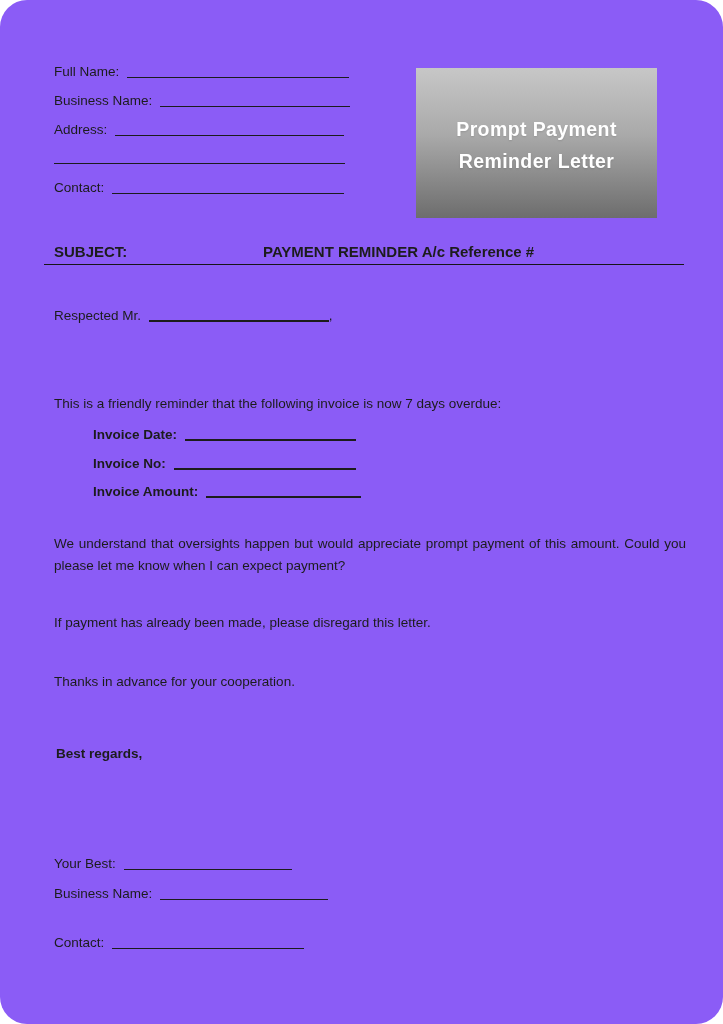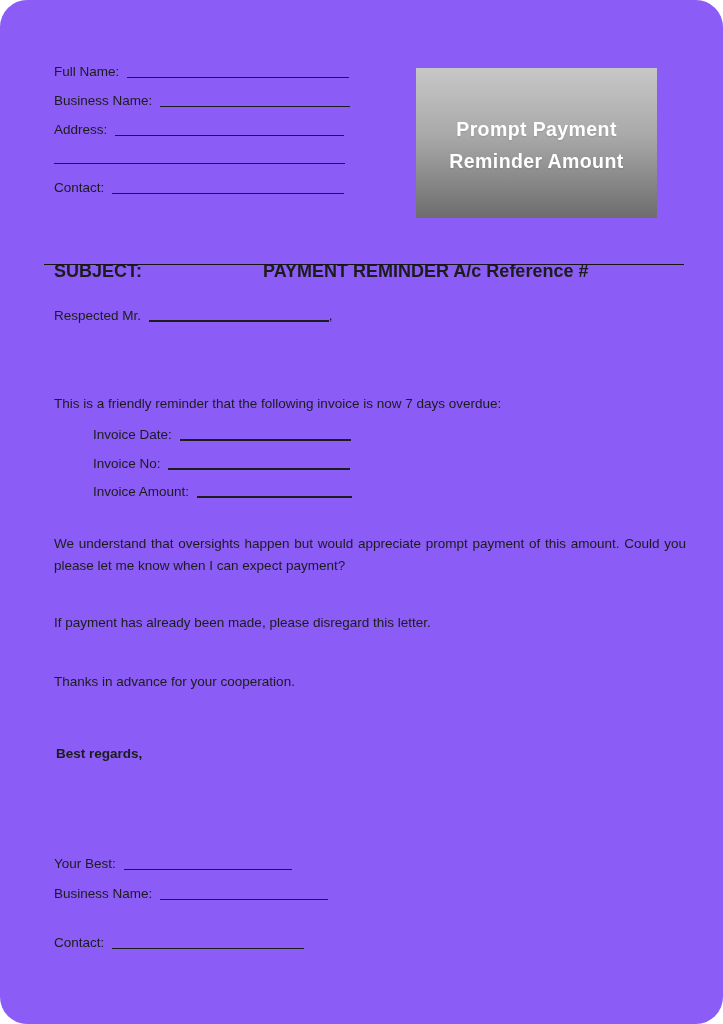--- a/index.html
+++ b/index.html
@@ -55,21 +55,21 @@
     color: #ffffff;
     font-weight: bold;
     font-size: 19.5px;
     line-height: 32px;
     letter-spacing: 0.4px;
     text-shadow: 0 1px 2px rgba(0,0,0,0.12);
     white-space: nowrap;
   }
 
   
-  .subject-row { top: 243px; width: 630px; font-weight: bold; font-size: 18px; margin-top: 20px; }
+  .subject-row { top: 243px; width: 630px; font-weight: bold; font-size: 15px; }
   .subject-title { position: absolute; left: 209px; }
   .divider {
     position: absolute;
     left: 44px; top: 264px;
     width: 640px; height: 0;
     border-top: 1.8px solid #161616;
   }
 
   
   .r-salutation { top: 305px; font-weight: normal; }
@@ -77,21 +77,21 @@
 
   
   .para { position: absolute; left: 54px; width: 632px; line-height: 22px; }
   .p-intro { top: 358px; margin-top: 35px; }
   .p-assurance { top: 533px; text-align: justify; }
   .p-disregard { top: 612px; }
   .p-thanks { top: 671px; }
   .p-regards { top: 743px; left: 56px; font-weight: bold; }
 
   
-  .inv { left: 93px; font-weight: normal; text-align: right; }
+  .inv { left: 93px; font-weight: bold; text-align: right; }
   .r-invdate   { top: 424px; }  .r-invdate   .blank { width: 171px; }
   .r-invno     { top: 453px; }  .r-invno     .blank { width: 182px; }
   .r-invamount { top: 481px; }  .r-invamount .blank { width: 155px; }
 
   
   .r-yourname  { top: 854px; }  .r-yourname  .blank { width: 168px; }
   .r-bizname2  { top: 884px; }  .r-bizname2  .blank { width: 168px; }
   .r-contact2  { top: 933px; }  .r-contact2  .blank { width: 192px; }
 </style>
 </head>
@@ -114,21 +114,21 @@
   <div class="row r-address2">
     <span class="blank"></span>
   </div>
   <div class="row r-contact">
     <span class="lbl">Contact:</span>
     <span class="blank"></span>
   </div>
 
   <div class="banner">
     <div class="banner-line">Prompt Payment</div>
-    <div class="banner-line">Reminder Amount</div>
+    <div class="banner-line">Reminder Letter</div>
   </div>
 
   <div class="row subject-row">
     <span class="subject-label">SUBJECT:</span>
     <span class="subject-title">PAYMENT REMINDER A/c Reference #</span>
   </div>
   <div class="divider"></div>
 
   <div class="row r-salutation">
     <span class="lbl">Respected Mr.</span>

